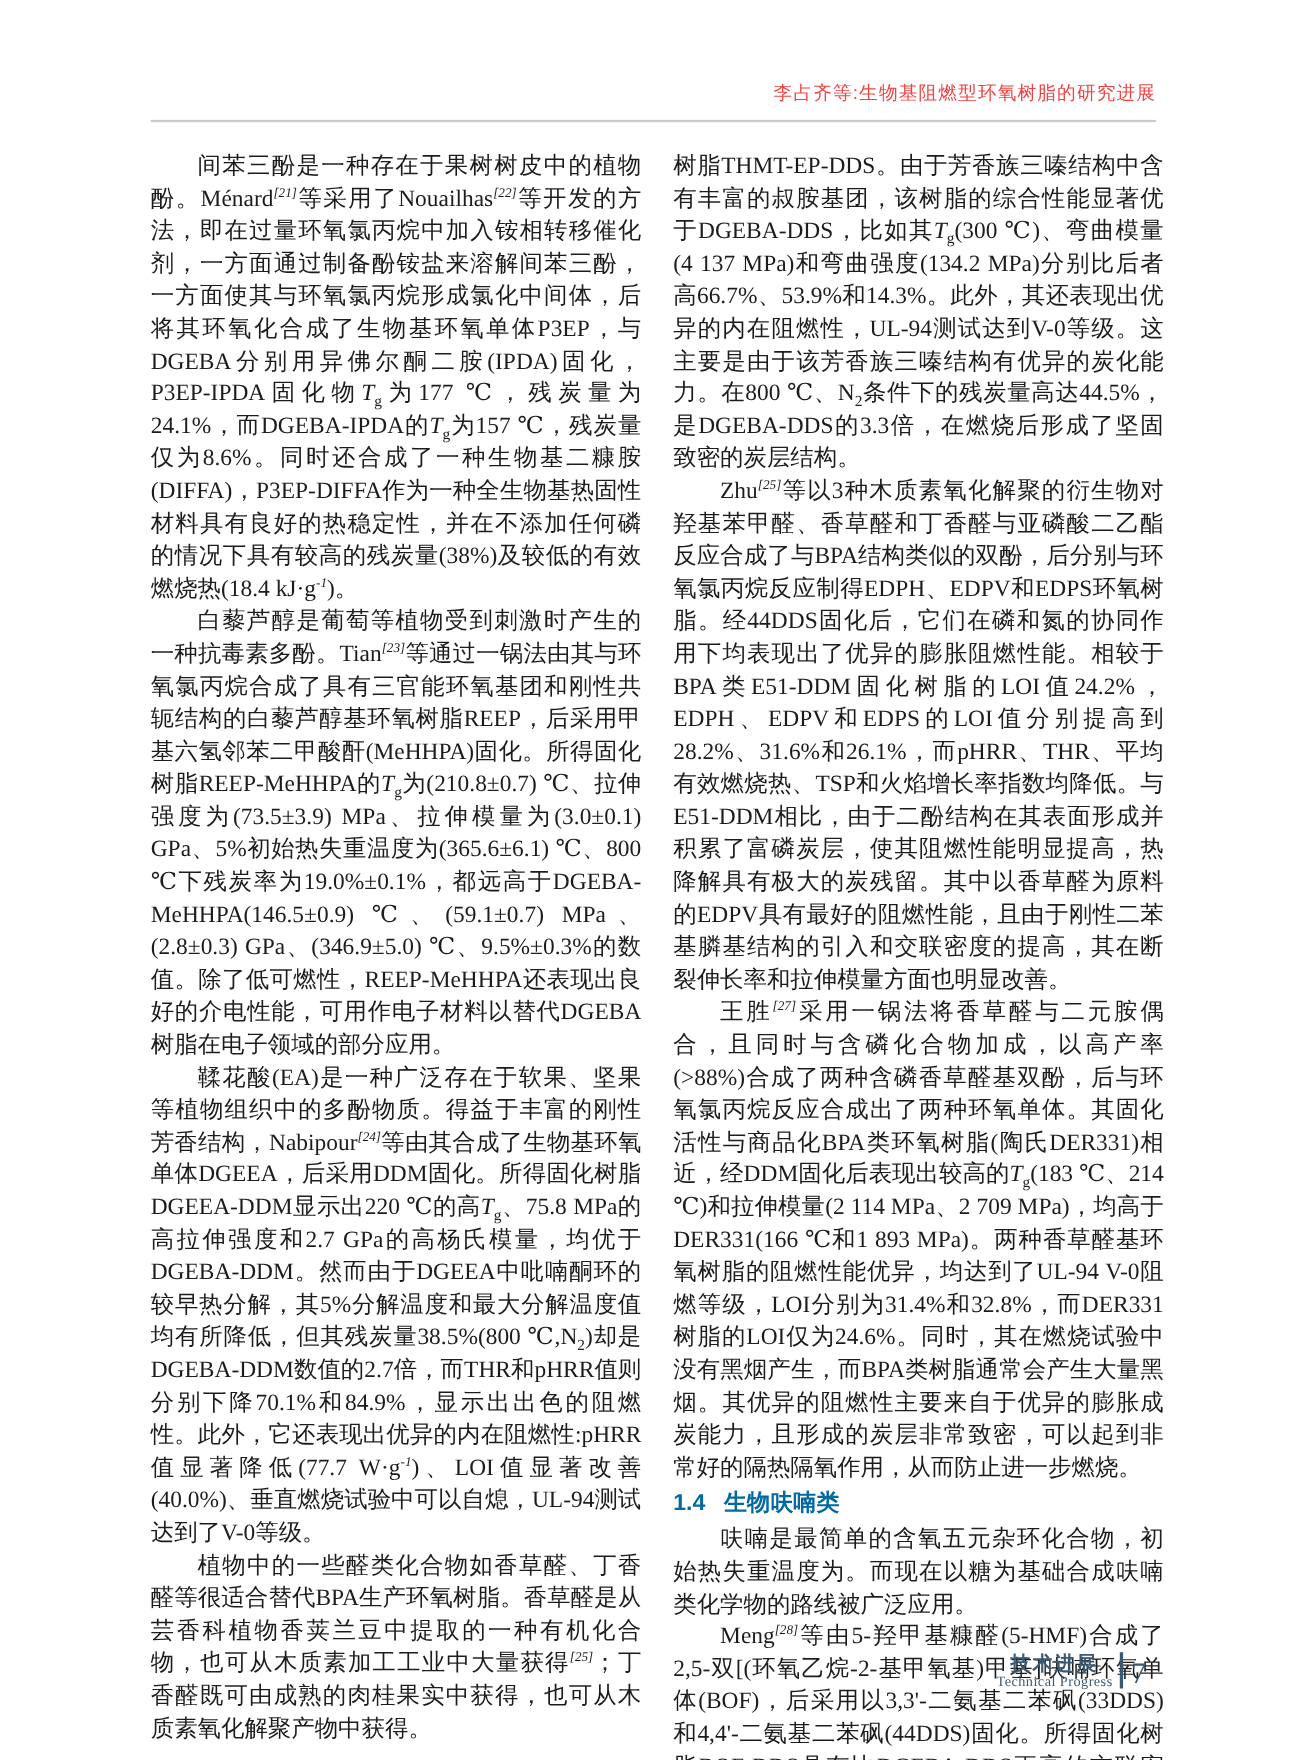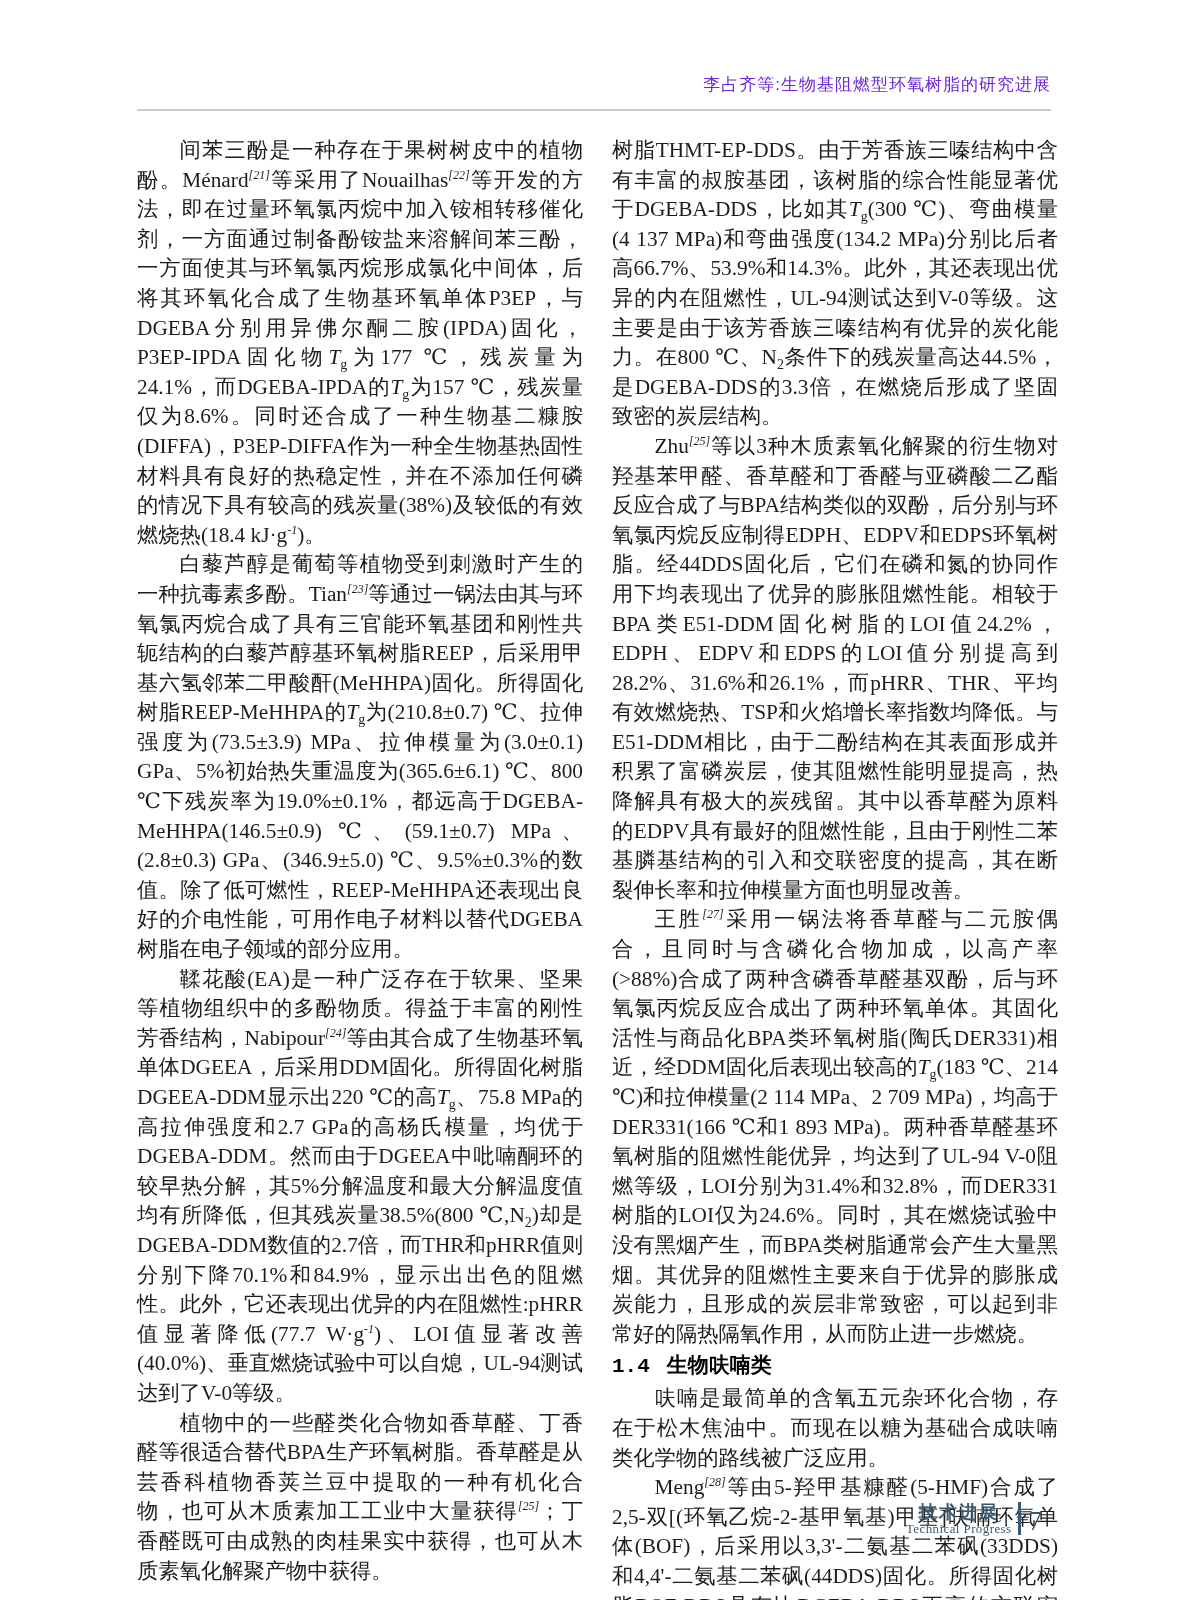--- a/index.html
+++ b/index.html
@@ -14,21 +14,21 @@
   .page-header {
     position: absolute;
     top: 74px; left: 137px; width: 914px;
     text-align: right;
     padding-bottom: 13px;
     border-bottom: 2px solid #c9cccf;
   }
   .running-title {
     font-size: 17px;
     line-height: 22px;
-    color: #6d28d9;
+    color: #ef4444;
     letter-spacing: 1px;
     font-family: "Liberation Sans", "DejaVu Sans", sans-serif;
     font-weight: 400;
   }
   .content {
     position: absolute;
     top: 136px; left: 137px; width: 921px;
     display: flex;
     gap: 29px;
   }
@@ -37,25 +37,25 @@
     font-size: 21.3px;
     line-height: 29.6px;
     text-align: justify;
   }
   .para { margin: 0; text-indent: 2em; }
   .para.no-indent { text-indent: 0; }
   .para sup { font-size: 12px; line-height: 0; vertical-align: super; letter-spacing: 0; font-style: italic; }
   .para sub { font-size: 14px; line-height: 0; }
   .section-heading {
     margin: 3px 0 2px 0;
-    font-family: Liberation Mono, monospace;
+    font-family: Liberation Sans, sans-serif;
     font-weight: bold;
     font-size: 21px;
     line-height: 30px;
-    color: #000000;
+    color: #0369a1;
     text-indent: 0;
   }
   .section-heading .sec-num { margin-right: 17px; }
   .page-footer {
     position: absolute;
     top: 1500px; right: 145px;
     display: flex;
     align-items: center;
     color: #3b5970;
   }
@@ -97,21 +97,21 @@
 
   </section>
 
   <section class="col">
     <p class="para no-indent">树脂THMT-EP-DDS。由于芳香族三嗪结构中含有丰富的叔胺基团，该树脂的综合性能显著优于DGEBA-DDS，比如其<i>T</i><sub>g</sub>(300 ℃)、弯曲模量(4 137 MPa)和弯曲强度(134.2 MPa)分别比后者高66.7%、53.9%和14.3%。此外，其还表现出优异的内在阻燃性，UL-94测试达到V-0等级。这主要是由于该芳香族三嗪结构有优异的炭化能力。在800 ℃、N<sub>2</sub>条件下的残炭量高达44.5%，是DGEBA-DDS的3.3倍，在燃烧后形成了坚固致密的炭层结构。</p>
     <p class="para">Zhu<sup>[25]</sup>等以3种木质素氧化解聚的衍生物对羟基苯甲醛、香草醛和丁香醛与亚磷酸二乙酯反应合成了与BPA结构类似的双酚，后分别与环氧氯丙烷反应制得EDPH、EDPV和EDPS环氧树脂。经44DDS固化后，它们在磷和氮的协同作用下均表现出了优异的膨胀阻燃性能。相较于BPA类E51-DDM固化树脂的LOI值24.2%，EDPH、EDPV和EDPS的LOI值分别提高到28.2%、31.6%和26.1%，而pHRR、THR、平均有效燃烧热、TSP和火焰增长率指数均降低。与E51-DDM相比，由于二酚结构在其表面形成并积累了富磷炭层，使其阻燃性能明显提高，热降解具有极大的炭残留。其中以香草醛为原料的EDPV具有最好的阻燃性能，且由于刚性二苯基膦基结构的引入和交联密度的提高，其在断裂伸长率和拉伸模量方面也明显改善。</p>
     <p class="para">王胜<sup>[27]</sup>采用一锅法将香草醛与二元胺偶合，且同时与含磷化合物加成，以高产率(&gt;88%)合成了两种含磷香草醛基双酚，后与环氧氯丙烷反应合成出了两种环氧单体。其固化活性与商品化BPA类环氧树脂(陶氏DER331)相近，经DDM固化后表现出较高的<i>T</i><sub>g</sub>(183 ℃、214 ℃)和拉伸模量(2 114 MPa、2 709 MPa)，均高于DER331(166 ℃和1 893 MPa)。两种香草醛基环氧树脂的阻燃性能优异，均达到了UL-94 V-0阻燃等级，LOI分别为31.4%和32.8%，而DER331树脂的LOI仅为24.6%。同时，其在燃烧试验中没有黑烟产生，而BPA类树脂通常会产生大量黑烟。其优异的阻燃性主要来自于优异的膨胀成炭能力，且形成的炭层非常致密，可以起到非常好的隔热隔氧作用，从而防止进一步燃烧。</p>
     <h2 class="section-heading">
       <span class="sec-num">1.4</span><span class="sec-title">生物呋喃类</span>
     </h2>
-    <p class="para">呋喃是最简单的含氧五元杂环化合物，存在于松木焦油中。而现在以糖为基础合成呋喃类化学物的路线被广泛应用。</p>
+    <p class="para">呋喃是最简单的含氧五元杂环化合物，初始热失重温度为。而现在以糖为基础合成呋喃类化学物的路线被广泛应用。</p>
     <p class="para">Meng<sup>[28]</sup>等由5-羟甲基糠醛(5-HMF)合成了2,5-双[(环氧乙烷-2-基甲氧基)甲基]呋喃环氧单体(BOF)，后采用以3,3'-二氨基二苯砜(33DDS)和4,4'-二氨基二苯砜(44DDS)固化。所得固化树脂BOF-DDS具有比DGEBA-DDS更高的交联密度，且燃烧后具有更致密的炭层和较低的热释放率，显示出优异的本征阻燃性</p>
   </section>
 </main>
 
 <footer class="page-footer">
   <div class="footer-text">
     <div class="footer-cn">技术进展</div>
     <div class="footer-en">Technical Progress</div>
   </div>
   <div class="footer-bar"></div>

